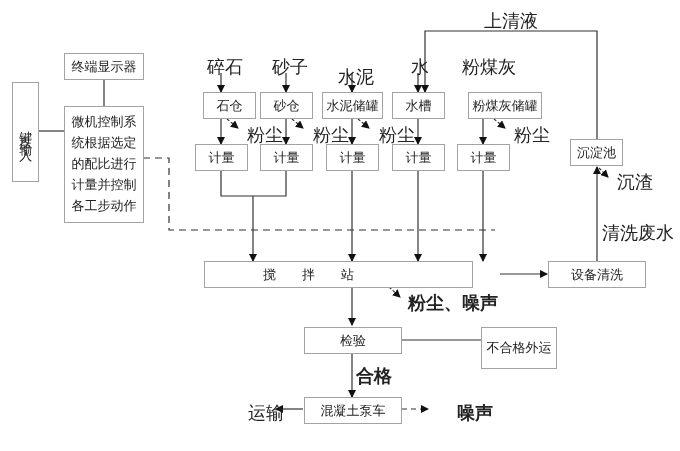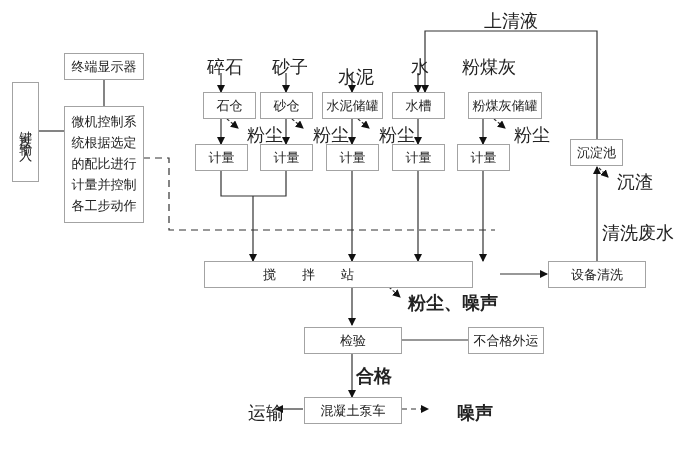--- a/index.html
+++ b/index.html
@@ -138,21 +138,21 @@
   </div>
 <div class="lbl" style="left:602px;top:221px;">清洗废水</div>
 <div class="box" style="left:570px;top:139px;width:53px;height:27px;">
     <span>沉淀池</span>
   </div>
 <div class="lbl" style="left:617px;top:170px;">沉渣</div>
 
 <div class="box" style="left:304px;top:327px;width:98px;height:27px;">
     <span>检验</span>
   </div>
-<div class="box" style="left:468px;top:327px;width:76px;height:27px;">
+<div class="box" style="left:481px;top:327px;width:76px;height:42px;">
     <span>不合格外运</span>
   </div>
 <div class="lbl bold" style="left:356px;top:364px;">合格</div>
 
 <div class="box" style="left:304px;top:397px;width:98px;height:27px;">
     <span>混凝土泵车</span>
   </div>
 <div class="lbl" style="left:248px;top:401px;">运输</div>
 <div class="lbl bold" style="left:457px;top:401px;">噪声</div>
 

